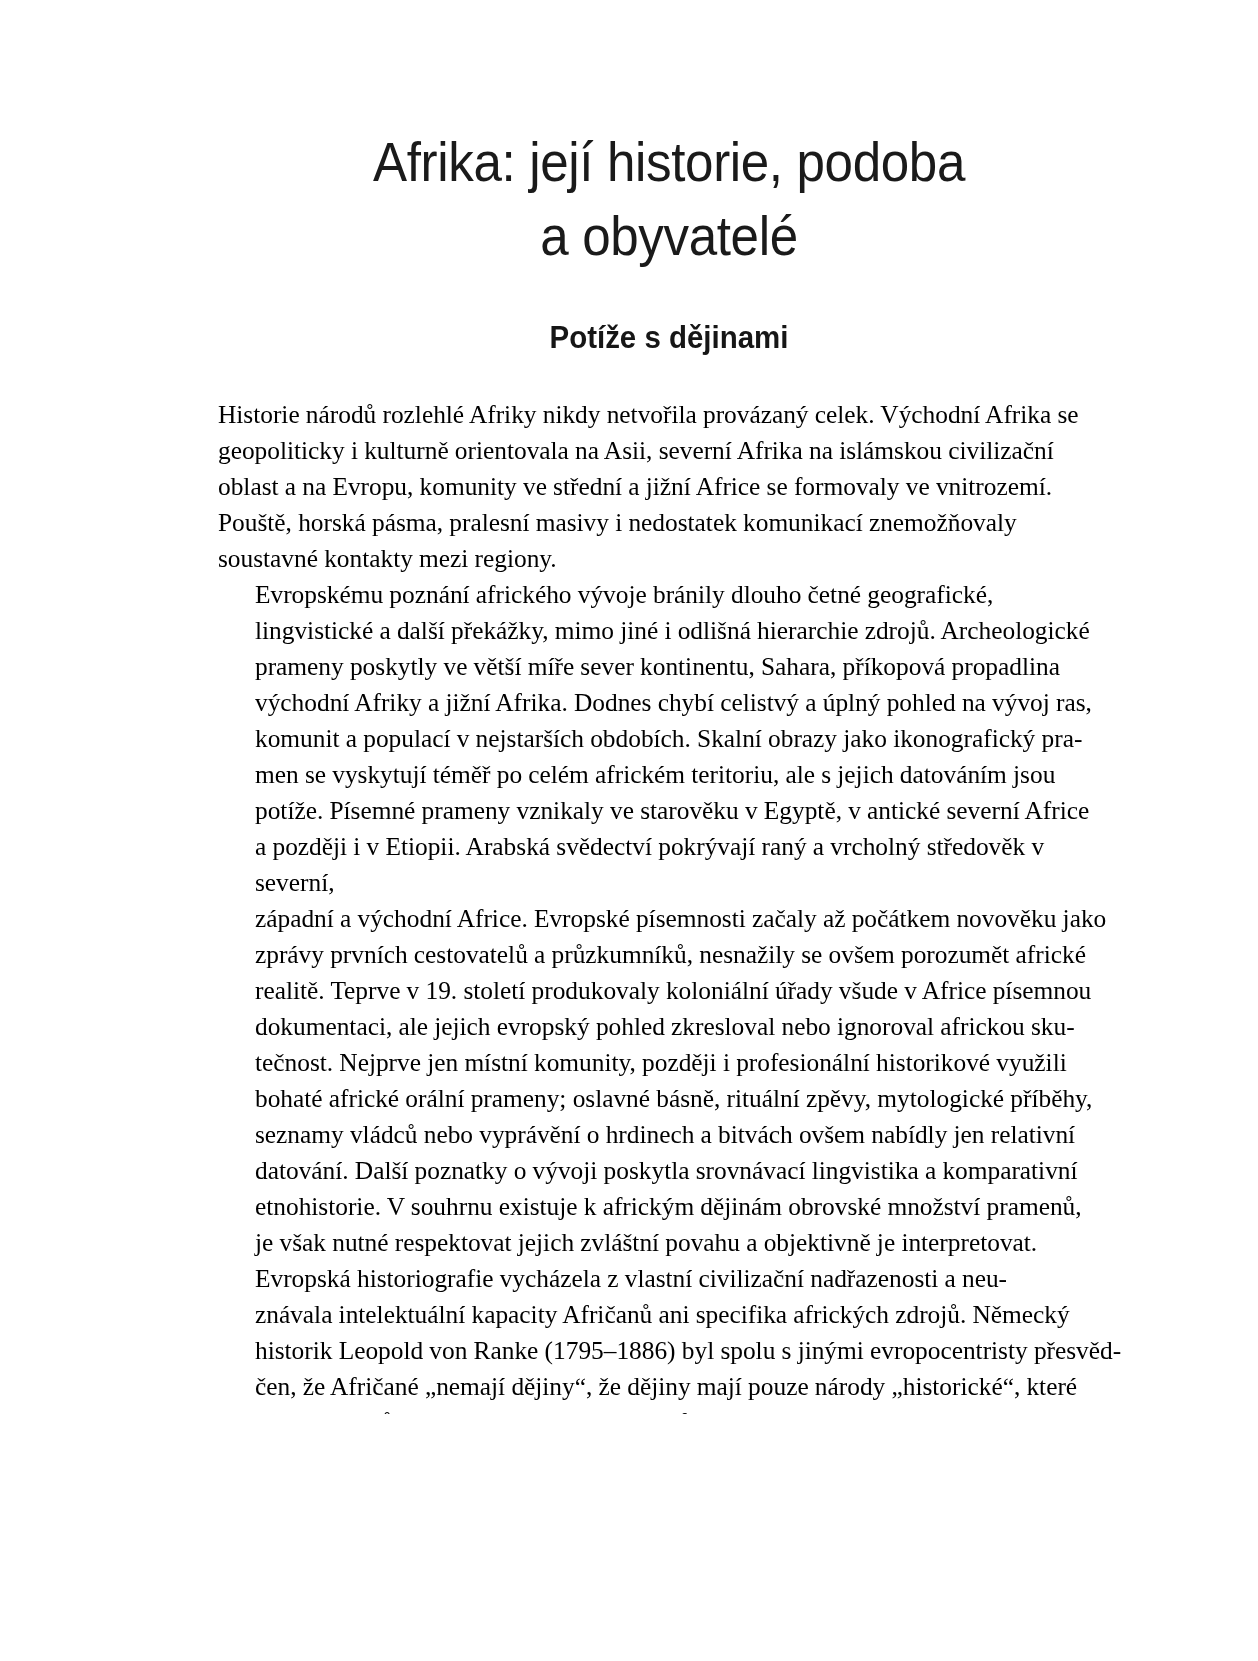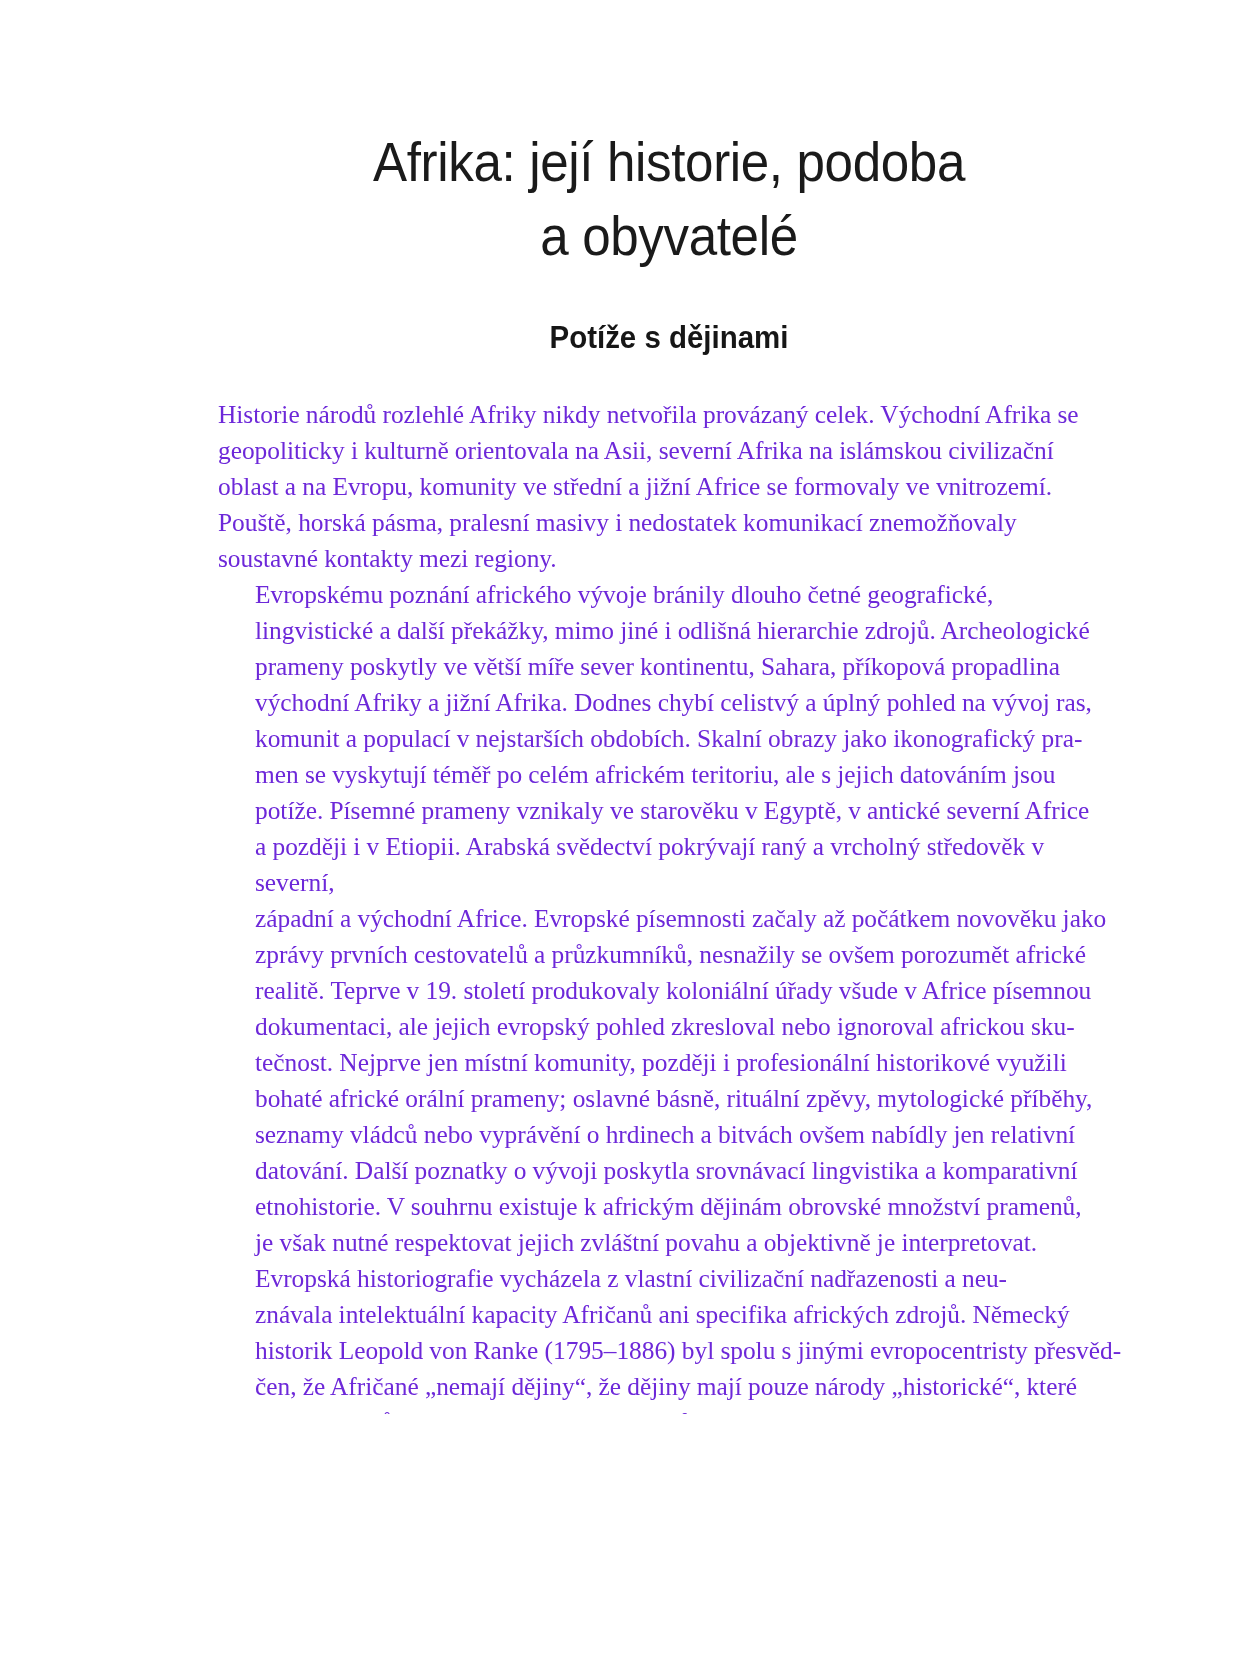--- a/index.html
+++ b/index.html
@@ -60,21 +60,21 @@
 
   
   .body-text {
     position: absolute;
     left: 218px;
     top: 396px;
     width: 905px;
     font-family: "Liberation Serif", "DejaVu Serif", serif;
     font-size: 25.4px;
     line-height: 36.0px;
-    color: #6d28d9;
+    color: #000000;
     text-align: left;
     -webkit-font-smoothing: antialiased;
   }
 
   .para {
     margin: 0;
     white-space: pre-line;
     letter-spacing: -0.02px;
     word-spacing: -0.1px;
   }

